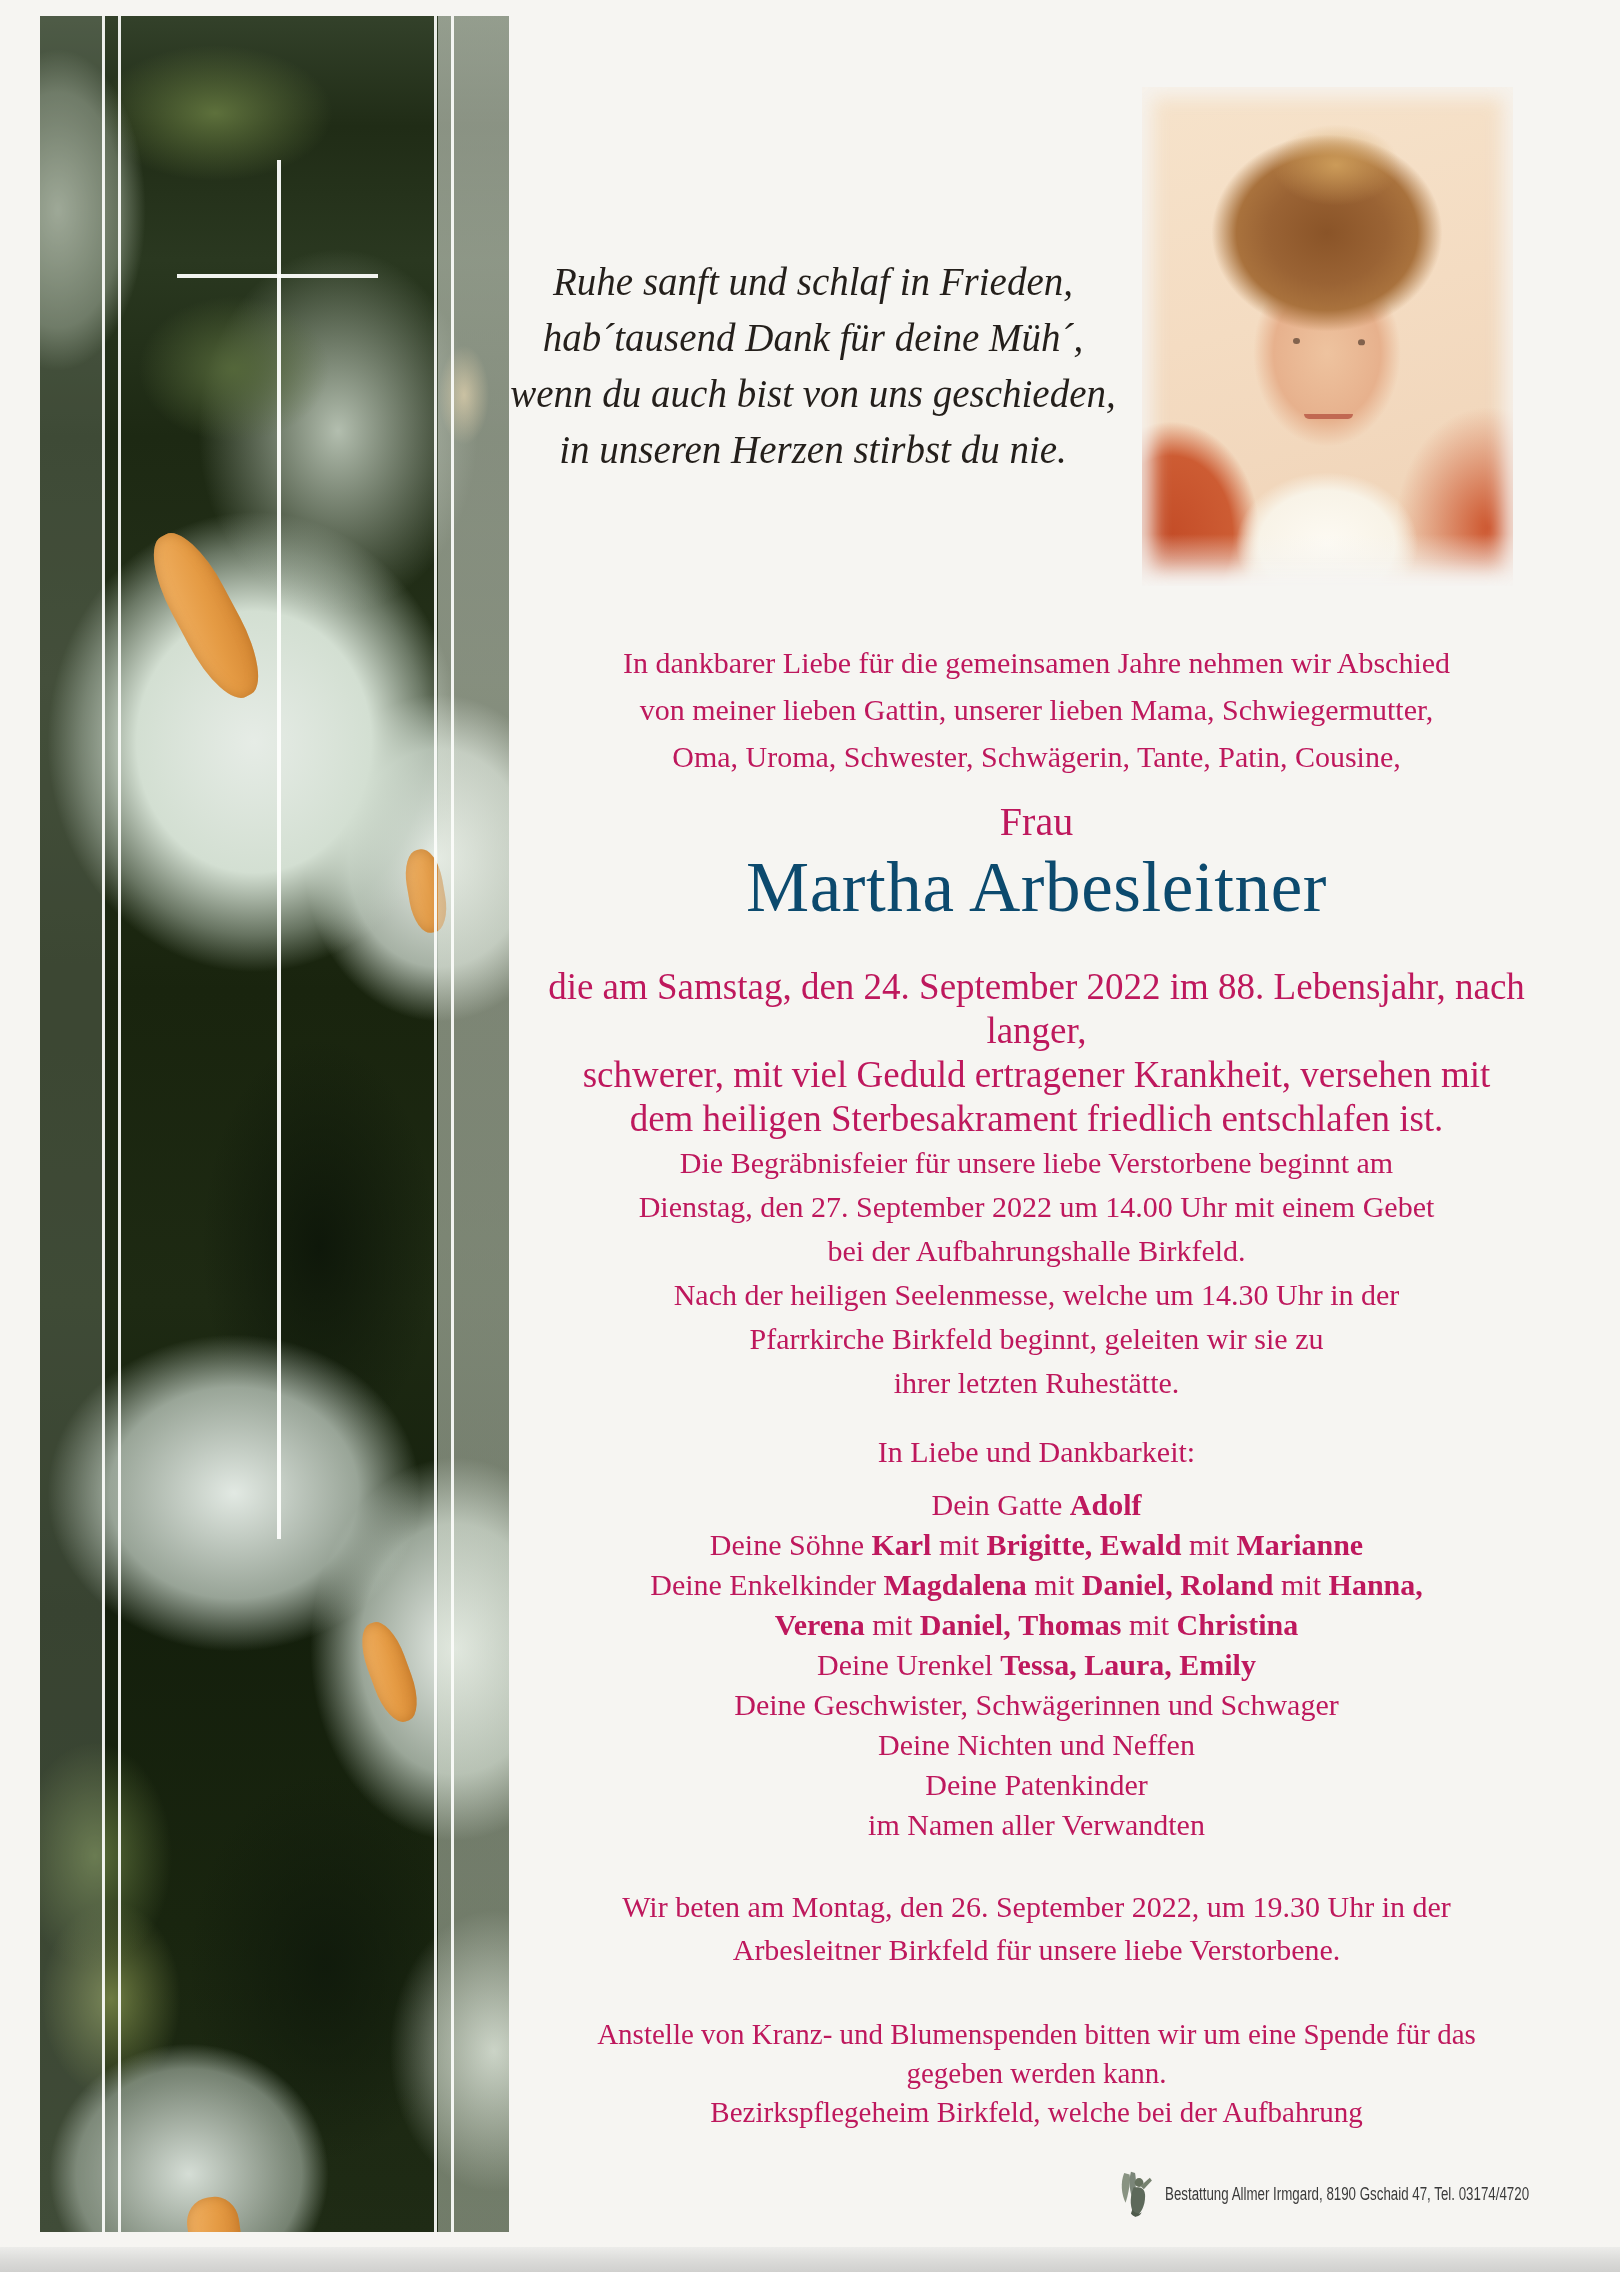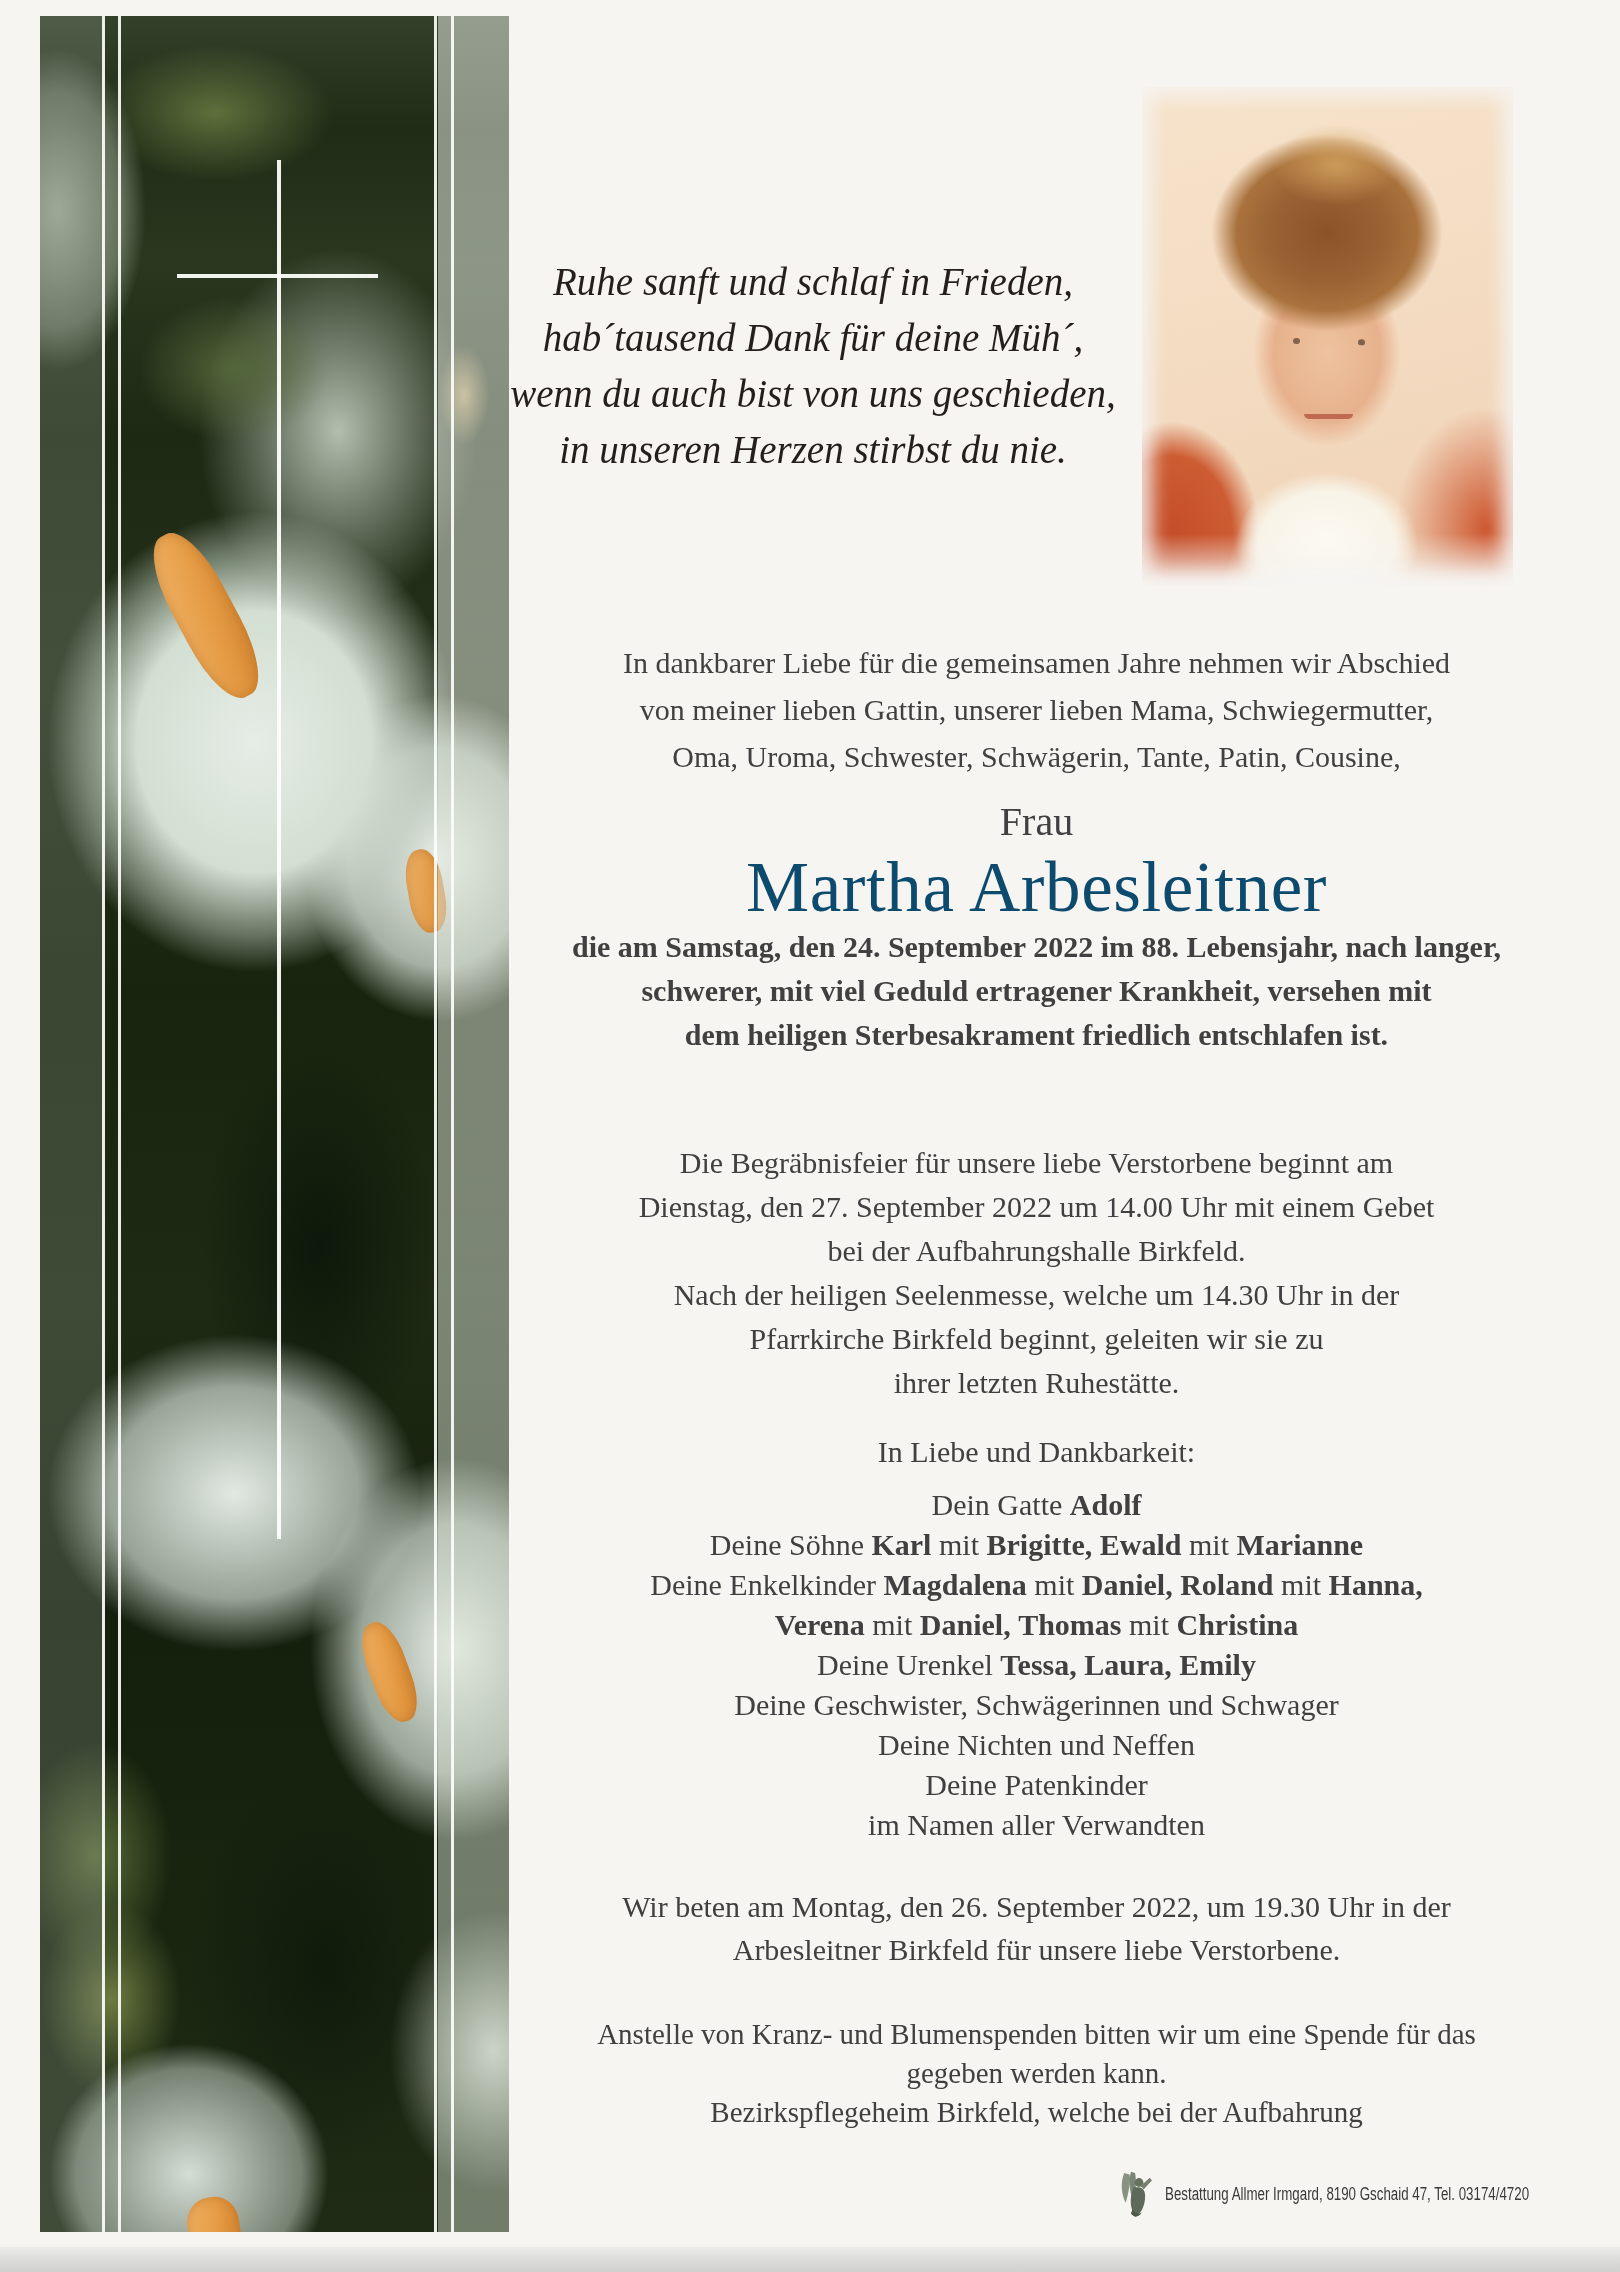--- a/index.html
+++ b/index.html
@@ -67,29 +67,29 @@
   #portrait::after{content:"";position:absolute;inset:0;
     box-shadow:inset 0 0 18px 10.4px rgba(246,245,242,.85);}
   #portrait-bottom-fade{position:absolute;left:0;right:0;bottom:0;height:52px;
     background:linear-gradient(180deg,rgba(246,245,242,0),rgba(246,245,242,.95));}
   #portrait-eyes{position:absolute;left:151px;top:251px;width:6.5px;height:5.8px;border-radius:50%;
     background:rgba(62,42,30,.6);box-shadow:65px 1.3px 0 rgba(62,42,30,.6);}
   #portrait-mouth{position:absolute;left:162px;top:327px;width:49px;height:5.2px;border-radius:0 0 26px 26px;
     background:rgba(186,92,72,.85);}
 
   
-  .center-col{position:absolute;left:531px;width:1011px;text-align:center;color:#404040;}
+  .center-col{position:absolute;left:531px;width:1011px;text-align:center;color:#be185d;}
   .poem{position:absolute;left:492px;width:642px;top:254px;text-align:center;
     font-style:italic;font-size:39px;line-height:56px;color:#241f1b;}
   .body-block{font-size:29px;}
   #intro{top:639px;line-height:47px;font-size:30px;}
   #frau{top:798px;line-height:47px;font-size:40px;}
   #deceased-name{position:absolute;left:531px;width:1011px;top:842px;margin:0;text-align:center;
     font-size:71px;line-height:91px;font-weight:normal;letter-spacing:0.6px;color:#0c4a6e;}
-  #death-notice{top:925px;line-height:44px;font-size:30px;font-weight:bold;}
+  #death-notice{top:965px;line-height:44px;font-size:37px;}
   #funeral-info{top:1141px;line-height:44px;font-size:30px;}
   #closing{top:1430px;line-height:44px;font-size:30px;}
   #family-list{top:1485px;line-height:40px;font-size:30px;}
   #family-list .b{font-weight:bold;}
   #prayer{top:1885px;line-height:43px;font-size:30px;}
   #donation{top:2015px;line-height:39px;font-size:29px;}
 
   
   #footer{position:absolute;left:1113px;top:2168px;height:58px;}
   #footer-logo{position:absolute;left:0;top:1.3px;width:44px;height:54px;}

